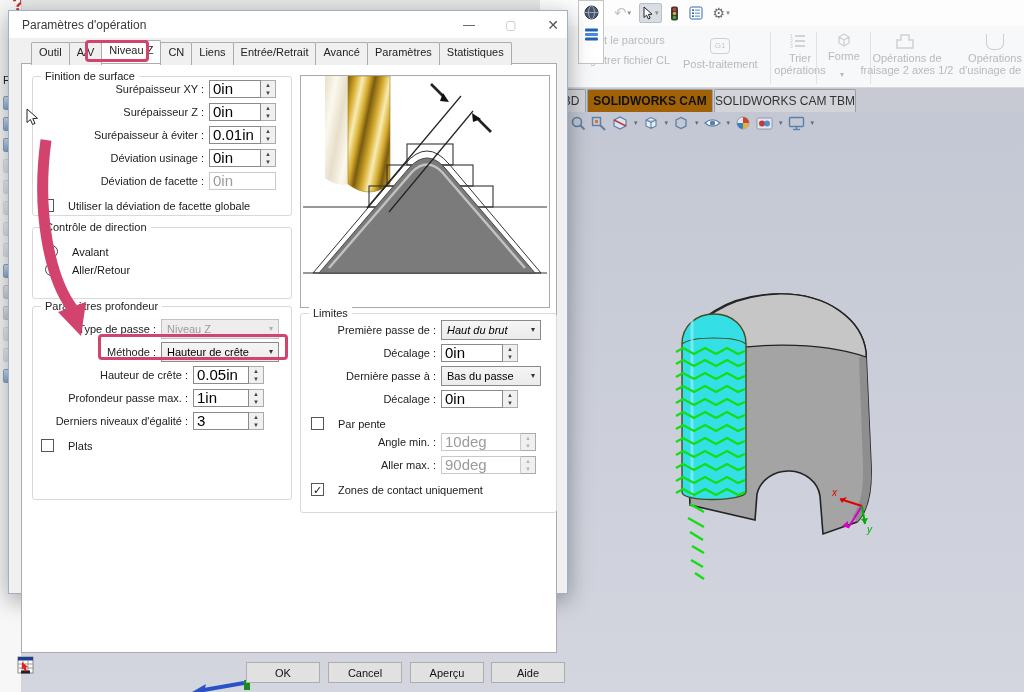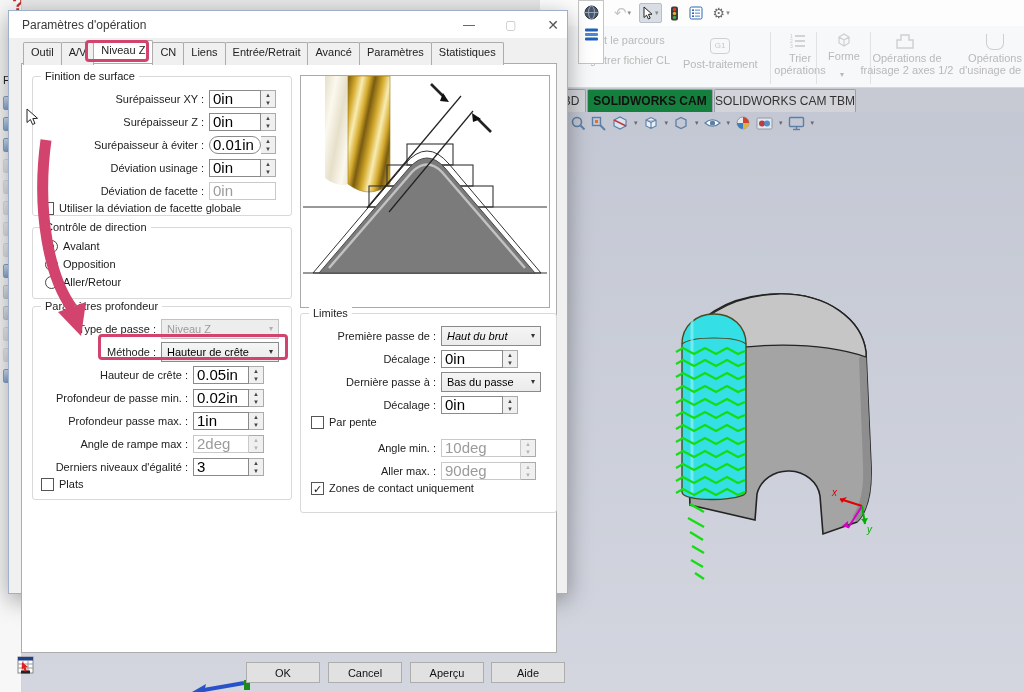--- a/index.html
+++ b/index.html
@@ -18,21 +18,21 @@
   .ribbon-items { position:absolute; left:552px; top:28px; width:472px; height:58px; color:#b9b9b9; }
   .rb-text { position:absolute; white-space:nowrap; }
   .rb-big { position:absolute; text-align:center; line-height:12px; }
   .rb-sep { position:absolute; top:4px; width:1px; height:52px; background:#e2e2e2; }
   .g1box { position:absolute; width:20px; height:16px; border:1px solid #d0d0d0; border-radius:4px; color:#c8c8c8; font-size:8px; text-align:center; line-height:14px; }
   .rb-icon { position:absolute; width:18px; height:16px; border:1.5px solid #cfcfcf; border-radius:2px; }
   .rb-icon.ulike { border-radius:0 0 7px 7px; border-top:none; }
 
   .tabband { position:absolute; left:540px; top:88px; width:484px; height:24px; background:#c7cad3; }
   .doctab { position:absolute; top:1px; height:23px; border:1px solid #9aa0a8; border-bottom:none; background:#d2d4d9; color:#333; font-size:12px; display:flex; align-items:center; justify-content:center; border-radius:2px 2px 0 0; }
-  .doctab.active { background:#15803d; font-weight:bold; color:#111; }
+  .doctab.active { background:#a16207; font-weight:bold; color:#111; }
 
   .hud { position:absolute; left:570px; top:115px; display:flex; align-items:center; gap:5px; }
   .hud svg { display:block; }
   .hud .ddv { color:#667; }
 
   
   .leftstrip { position:absolute; left:0; top:0; width:22px; height:692px; background:#f7f7f7; border-right:1px solid #d4d4d4; overflow:hidden; }
   .partial-q { position:absolute; left:12px; top:-7px; color:#c42b2b; font-weight:bold; font-size:20px; }
   .lp-label { position:absolute; left:3px; top:74px; font-size:11px; color:#222; }
   .ficol { position:absolute; left:3px; top:96px; display:flex; flex-direction:column; gap:7px; }
@@ -45,41 +45,41 @@
 
   
   .scene { position:absolute; left:560px; top:112px; }
 
   
   .dialog { position:absolute; left:8px; top:10px; width:560px; height:584px; background:#f0f0f0; border:1px solid #9fb0cb; box-shadow:0 6px 22px rgba(0,0,0,.35); }
   .dlg-title { position:absolute; left:0; top:0; right:0; height:27px; background:#fff; display:flex; align-items:center; padding-left:13px; font-size:12px; color:#3a3a3a; }
   .winbtns { position:absolute; right:6px; top:0; height:27px; display:flex; align-items:center; gap:26px; }
   .winbtn { width:16px; text-align:center; color:#555; font-size:12px; }
   .winbtn.dim { color:#c0c0c0; }
-  .dlgtabs { position:absolute; left:14px; top:31px; display:flex; z-index:3; }
+  .dlgtabs { position:absolute; left:22px; top:31px; display:flex; z-index:3; }
   .dtab { border:1px solid #acacac; border-bottom:none; background:#f0f0f0; padding:3px 7px 4px; margin-right:-1px; font-size:11px; color:#222; border-radius:2px 2px 0 0; }
   .dtab.active { background:#fff; position:relative; top:-2px; padding-bottom:7px; z-index:4; }
   .panel { position:absolute; left:12px; top:52px; width:536px; height:590px; background:#fff; border:1px solid #acacac; }
 
   .group { position:absolute; border:1px solid #d9d9d9; border-radius:3px; }
   .gtitle { position:absolute; left:8px; top:-7px; background:#fff; padding:0 4px; font-size:11px; color:#222; }
 
   .frow { display:flex; align-items:center; height:23px; }
   .flab { text-align:right; padding-right:5px; color:#222; }
   .tbox { height:18px; border:1px solid #8a8a8a; background:#fff; display:flex; align-items:center; padding:0 3px; font-size:15px; color:#000; }
   .spin { width:15px; height:18px; border:1px solid #ababab; border-left:none; background:#f0f0f0; display:flex; flex-direction:column; }
   .spin span { flex:1; font-size:6px; line-height:8px; text-align:center; color:#444; }
   .dis .tbox { color:#9b9b9b; border-color:#c9c9c9; }
   .dis .spin span { color:#b5b5b5; }
   .combo { height:20px; border:1px solid #8a8a8a; background:linear-gradient(#f5f5f5,#ebebeb); display:flex; align-items:center; padding:0 5px; font-size:11px; color:#000; }
   .combo .chev { margin-left:auto; font-size:8px; color:#333; }
   .combo.dis2 { background:#ededed; color:#9b9b9b; border-color:#c2c2c2; }
   .combo.dis2 .chev { color:#b0b0b0; }
 
-  .cbrow { display:flex; align-items:flex-start; gap:5px; height:20px; }
+  .cbrow { display:flex; align-items:flex-end; gap:14px; height:20px; }
   .cb { width:13px; height:13px; border:1px solid #555; background:#fff; font-size:11px; line-height:12px; text-align:center; color:#111; }
   .radio { width:13px; height:13px; border:1px solid #444; border-radius:50%; background:#fff; position:relative; }
   .radio.sel::after { content:""; position:absolute; left:3px; top:3px; width:5px; height:5px; border-radius:50%; background:#111; }
 
   .dbtn { position:absolute; top:651px; width:74px; height:21px; background:#e1e1e1; border:1px solid #adadad; font-size:11px; color:#111; display:flex; align-items:center; justify-content:center; }
   .tblicon { position:absolute; left:8px; top:645px; }
 
   
   .hl { position:absolute; border:3px solid #d2436d; border-radius:4px; z-index:30; pointer-events:none; }
   .ann-arrow, .cursor { position:absolute; z-index:31; pointer-events:none; }
@@ -319,41 +319,41 @@
     <span class="dtab">CN</span>
     <span class="dtab">Liens</span>
     <span class="dtab">Entrée/Retrait</span>
     <span class="dtab">Avancé</span>
     <span class="dtab">Paramètres</span>
     <span class="dtab">Statistiques</span>
   </div>
 
   <div class="panel">
 
-    <div class="group" style="left:10px;top:12px;width:260px;height:140px;padding-top:10px;">
+    <div class="group" style="left:10px;top:12px;width:260px;height:140px;">
       <span class="gtitle">Finition de surface</span>
       <div class="frow">
           <span class="flab" style="width:176px;">Surépaisseur XY :</span>
           <span class="tbox" style="width:52px;">0in</span>
           <span class="spin">
             <span>▲</span>
             <span>▼</span>
           </span>
         </div>
       <div class="frow">
           <span class="flab" style="width:176px;">Surépaisseur Z :</span>
           <span class="tbox" style="width:52px;">0in</span>
           <span class="spin">
             <span>▲</span>
             <span>▼</span>
           </span>
         </div>
       <div class="frow">
           <span class="flab" style="width:176px;">Surépaisseur à éviter :</span>
-          <span class="tbox" style="width:52px;border-radius:9px;">0.01in</span>
+          <span class="tbox" style="width:52px;">0.01in</span>
           <span class="spin">
             <span>▲</span>
             <span>▼</span>
           </span>
         </div>
       <div class="frow">
           <span class="flab" style="width:176px;">Déviation usinage :</span>
           <span class="tbox" style="width:52px;">0in</span>
           <span class="spin">
             <span>▲</span>
@@ -415,24 +415,20 @@
     </div>
 
     <div class="group" style="left:10px;top:163px;width:260px;height:72px;padding:12px 0 0 12px;">
       <span class="gtitle">Contrôle de direction</span>
       <div class="cbrow" style="height:18px;">
           <span class="radio sel"></span>
           <span>Avalant</span>
         </div>
       <div class="cbrow" style="height:18px;">
           <span class="radio"></span>
-          <span>Opposition</span>
-        </div>
-      <div class="cbrow" style="height:18px;">
-          <span class="radio"></span>
           <span>Aller/Retour</span>
         </div>
     </div>
 
     <div class="group" style="left:10px;top:242px;width:260px;height:194px;padding-top:10px;">
       <span class="gtitle">Paramètres profondeur</span>
       <div class="frow">
           <span class="flab" style="width:128px;">Type de passe :</span>
           <span class="combo dis2" style="width:118px;">
             <span>Niveau Z</span>
@@ -448,58 +444,42 @@
         </div>
       <div class="frow">
           <span class="flab" style="width:160px;">Hauteur de crête :</span>
           <span class="tbox" style="width:56px;">0.05in</span>
           <span class="spin">
             <span>▲</span>
             <span>▼</span>
           </span>
         </div>
       <div class="frow">
-          <span class="flab" style="width:160px;">Profondeur de passe min. :</span>
-          <span class="tbox" style="width:56px;">0.02in</span>
-          <span class="spin">
-            <span>▲</span>
-            <span>▼</span>
-          </span>
-        </div>
-      <div class="frow">
           <span class="flab" style="width:160px;">Profondeur passe max. :</span>
           <span class="tbox" style="width:56px;">1in</span>
-          <span class="spin">
-            <span>▲</span>
-            <span>▼</span>
-          </span>
-        </div>
-      <div class="frow dis">
-          <span class="flab" style="width:160px;">Angle de rampe max :</span>
-          <span class="tbox" style="width:56px;">2deg</span>
           <span class="spin">
             <span>▲</span>
             <span>▼</span>
           </span>
         </div>
       <div class="frow">
           <span class="flab" style="width:160px;">Derniers niveaux d'égalité :</span>
           <span class="tbox" style="width:56px;">3</span>
           <span class="spin">
             <span>▲</span>
             <span>▼</span>
           </span>
         </div>
       <div class="cbrow" style="padding-left:8px;">
           <span class="cb"></span>
           <span>Plats</span>
         </div>
     </div>
 
-    <div class="group" style="left:278px;top:249px;width:257px;height:200px;padding-top:10px;">
+    <div class="group" style="left:278px;top:249px;width:257px;height:200px;padding-top:4px;">
       <span class="gtitle">Limites</span>
       <div class="frow">
           <span class="flab" style="width:140px;">Première passe de :</span>
           <span class="combo" style="width:100px;font-style:italic;">
             <span>Haut du brut</span>
             <span class="chev">▾</span>
           </span>
         </div>
       <div class="frow">
           <span class="flab" style="width:140px;">Décalage :</span>

